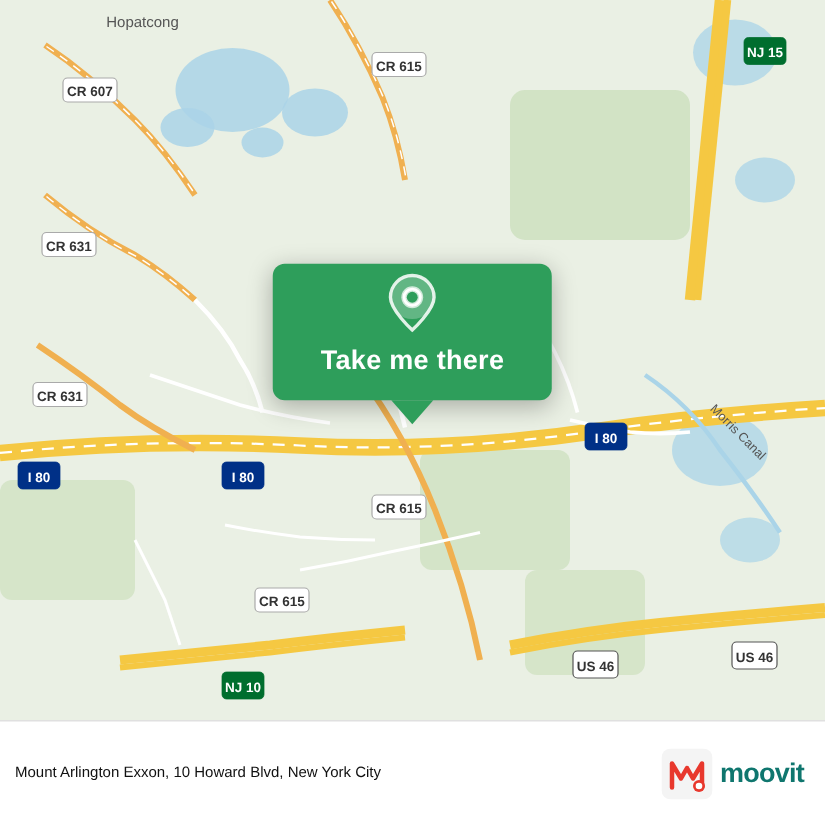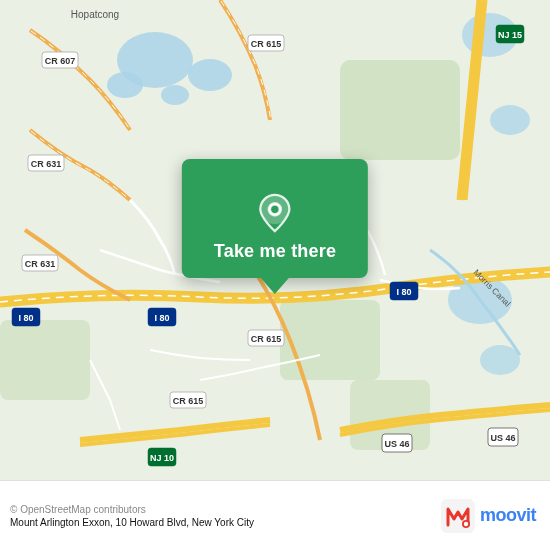--- a/index.html
+++ b/index.html
@@ -34,21 +34,21 @@
       transform: translate(-50%, -60%);
       display: flex;
       flex-direction: column;
       align-items: center;
       gap: 0;
     }
 
     #take-me-there-card {
       background: #2e9e5b;
       border-radius: 8px;
-      padding: 34px 32px 16px 32px;
+      padding: 6px 32px 16px 32px;
       display: flex;
       flex-direction: column;
       align-items: center;
       gap: 8px;
       box-shadow: 0 4px 16px rgba(0,0,0,0.28);
     }
 
     #location-pin-icon {
       width: 40px;
       height: 40px;
@@ -109,21 +109,21 @@
     }
 
     #moovit-icon {
       width: 34px;
       height: 34px;
     }
 
     #moovit-text {
       font-size: 18px;
       font-weight: 700;
-      color: #3b82f6;
+      color: #0f766e;
       letter-spacing: -0.5px;
     }
   </style>
 </head>
 <body>
 
 <div id="map-container">
   <svg id="map-svg" viewBox="0 0 550 480" xmlns="http://www.w3.org/2000/svg">
 
     <rect width="550" height="480" fill="#eaf0e4"></rect>
@@ -236,21 +236,20 @@
         <circle cx="20" cy="18" r="6" fill="none" stroke="white" stroke-width="2"></circle>
       </svg>
       <span id="take-me-there-label">Take me there</span>
     </div>
     <div id="card-pointer"></div>
   </div>
 </div>
 
 <div id="info-bar">
   <div id="address-block">
-    <span id="copyright-line">© OpenStreetMap contributors</span>
     <span id="address-line">Mount Arlington Exxon, 10 Howard Blvd, New York City</span>
   </div>
   <div id="moovit-logo">
     <svg id="moovit-icon" viewBox="0 0 34 34" xmlns="http://www.w3.org/2000/svg">
       <rect width="34" height="34" rx="6" fill="#f4f4f4"></rect>
 
       <path d="M7 26 L7 10 L13 20 L17 13 L21 20 L27 10 L27 26" stroke="#e8382d" stroke-width="3" fill="none" stroke-linejoin="round" stroke-linecap="round"></path>
       <circle cx="25" cy="25" r="4" fill="#e8382d"></circle>
       <circle cx="25" cy="25" r="2.2" fill="white"></circle>
     </svg>

